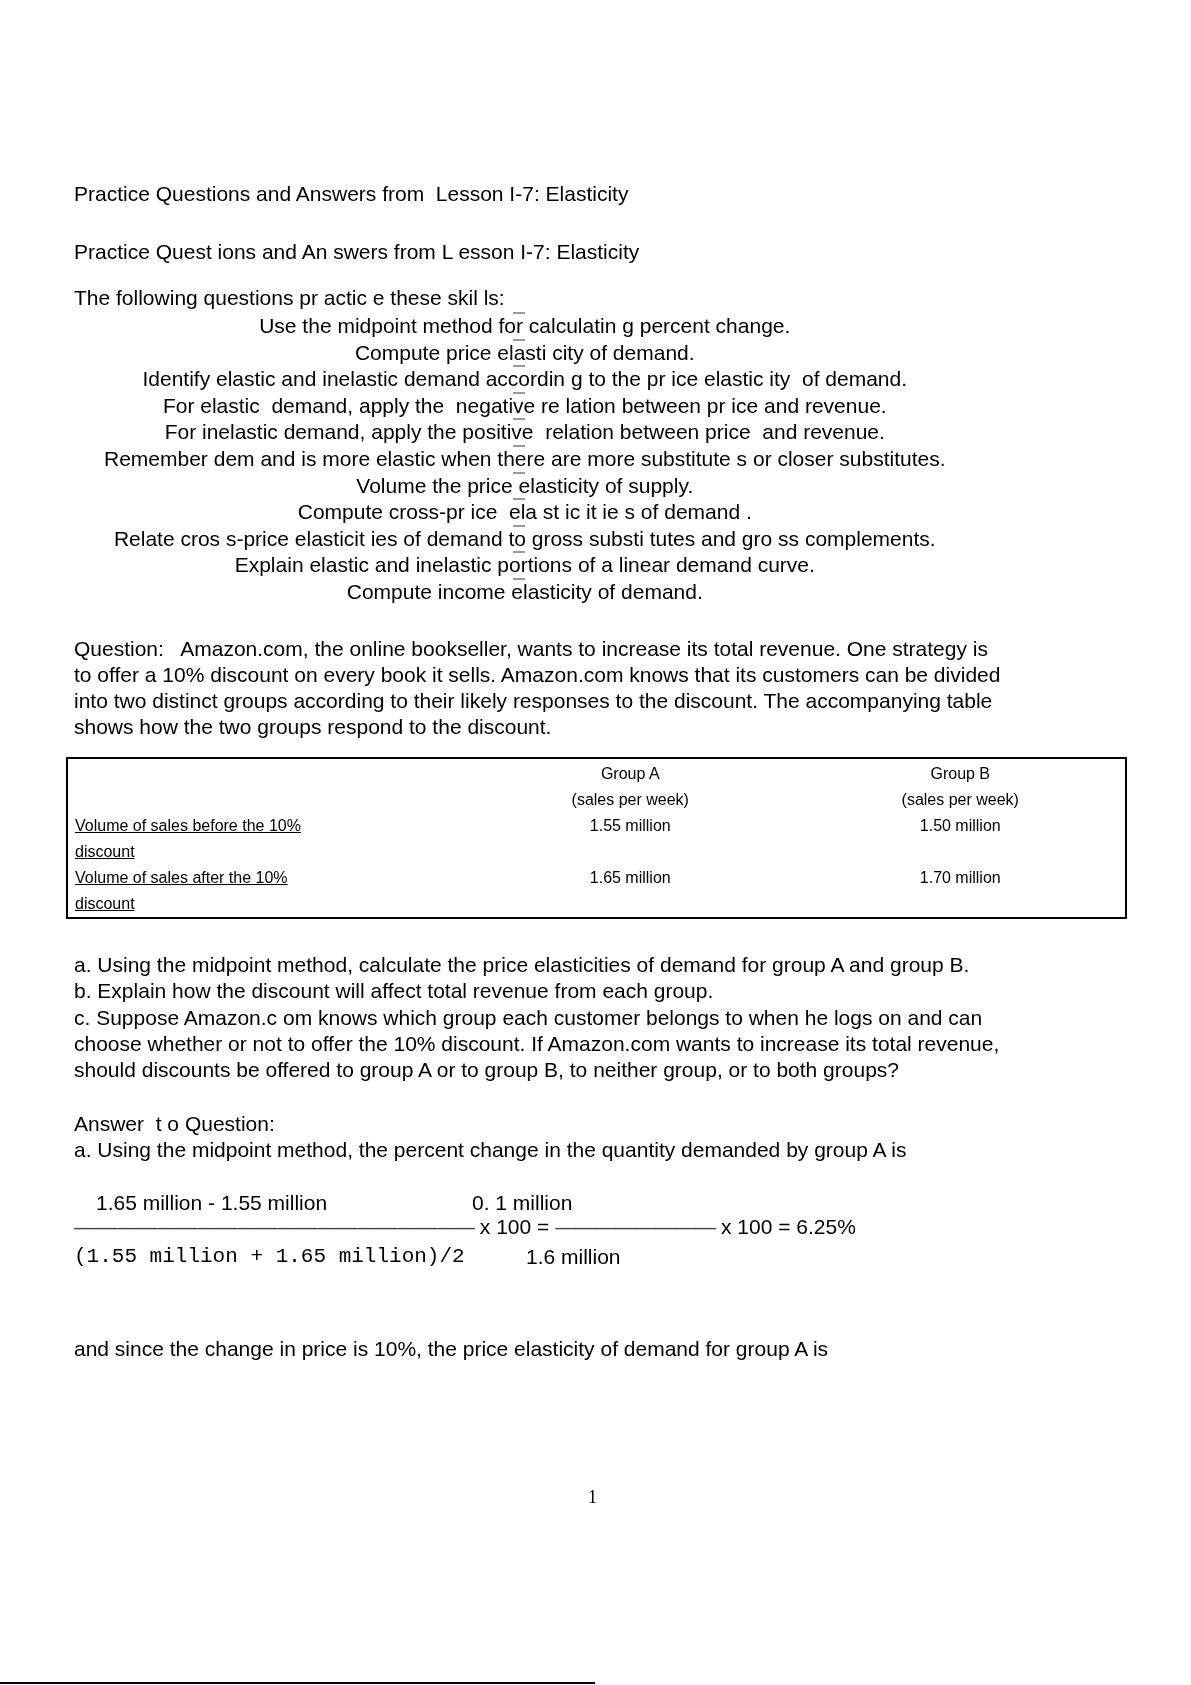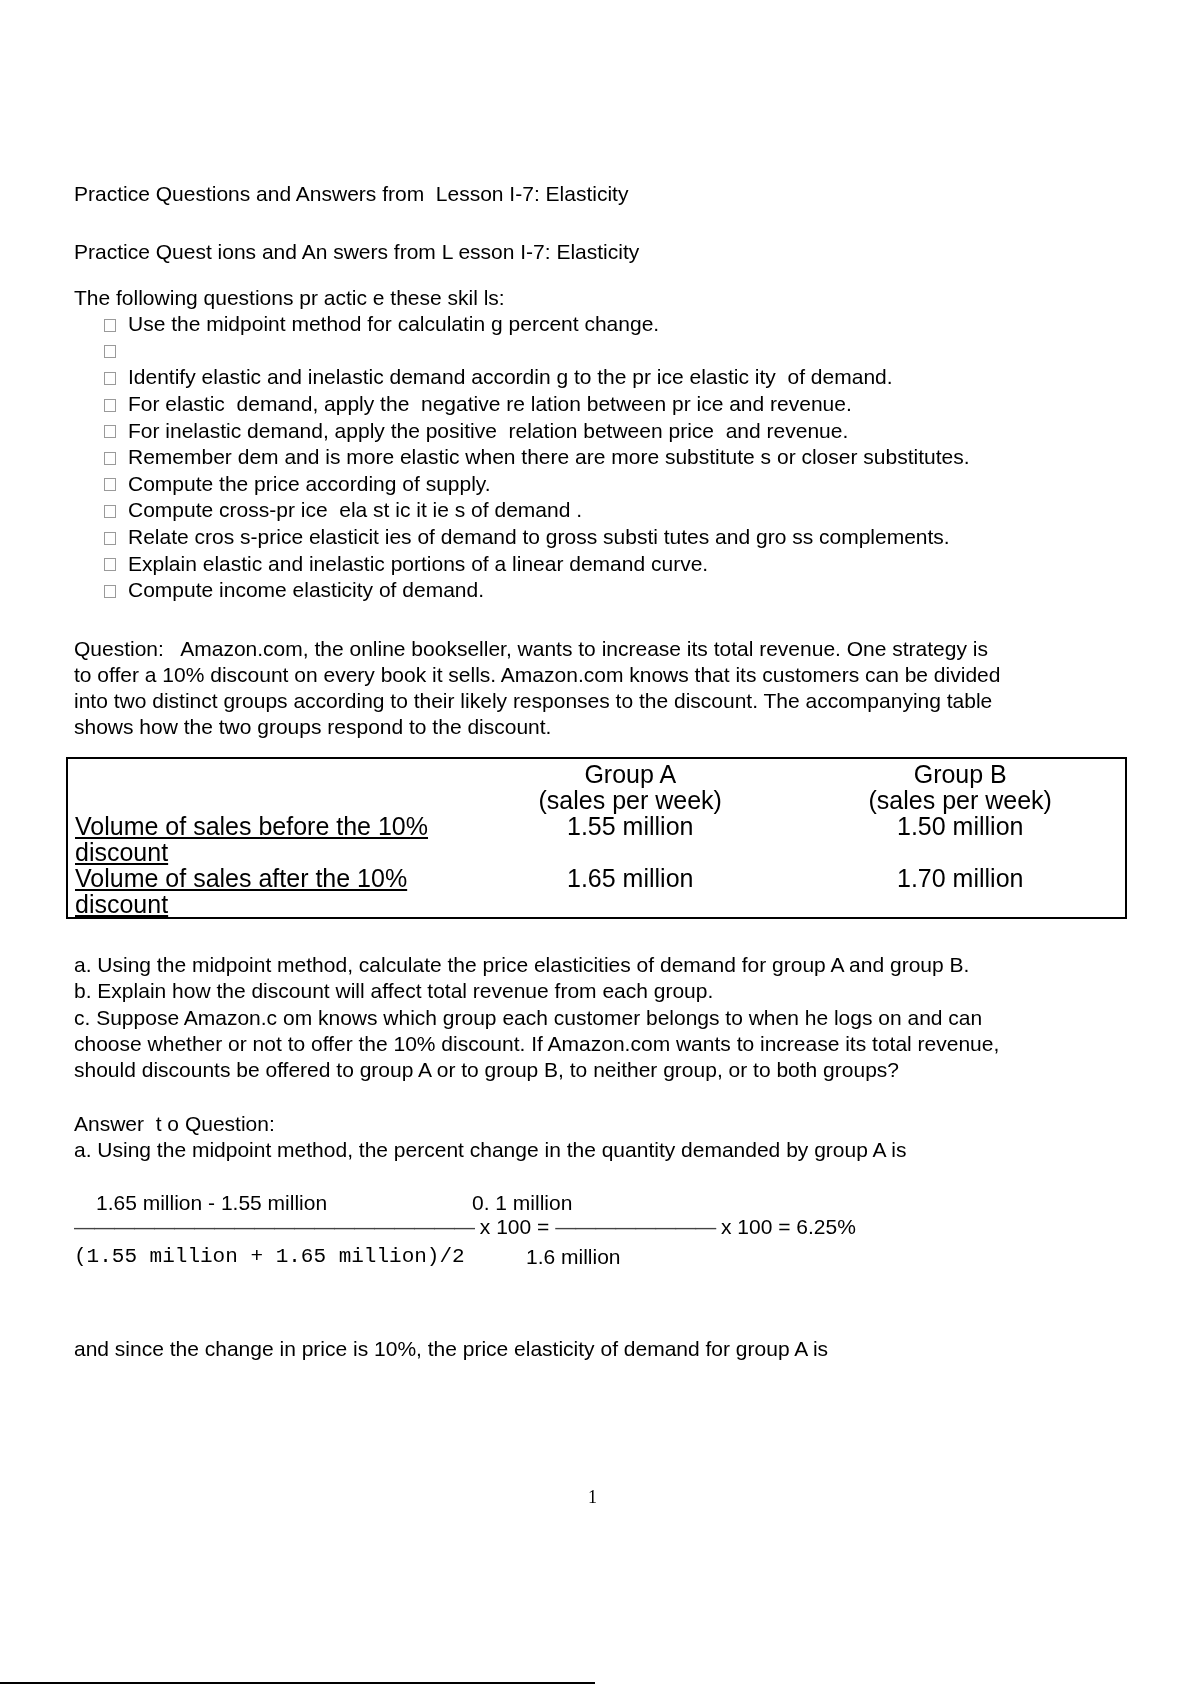--- a/index.html
+++ b/index.html
@@ -4,31 +4,31 @@
   <style>
     html, body { margin: 0; padding: 0; background: #ffffff; }
     body {
       width: 1191px; height: 1685px; position: relative; overflow: hidden;
       font-family: "Liberation Sans", sans-serif; color: #000;
       font-size: 21px; line-height: 26px;
     }
     .abs { position: absolute; white-space: pre; }
     .p { left: 74px; }
     .bullets { position: absolute; left: 104px; top: 311px; }
-    .bullet { height: 26.6px; display: flex; align-items: center; white-space: pre; }
+    .bullet { height: 26.6px; display: flex; align-items: center; white-space: pre; flex-direction: column; }
     .box {
       display: inline-block; width: 12px; height: 13px;
       border: 1px solid #9a9a9a; margin-right: 12px; box-sizing: border-box;
       position: relative; top: 1px;
     }
     table.data {
       position: absolute; left: 66px; top: 757px; width: 1061px; height: 162px;
       border: 2px solid #000; border-collapse: collapse; table-layout: fixed;
     }
-    table.data td { padding: 0; vertical-align: top; font-size: 25px; line-height: 26px; }
+    table.data td { padding: 0; vertical-align: top; font-size: 16px; line-height: 26px; }
     table.data td.label { padding-left: 7px; width: 390px; text-decoration: underline; }
     table.data td.c { text-align: center; }
     .frac-line { letter-spacing: -1px; color: #444; }
     .pagenum {
       position: absolute; left: 588px; top: 1484px;
       font-family: "Liberation Serif", serif; font-size: 18px;
     }
     .footer-line {
       position: absolute; left: 0; top: 1682px; width: 595px; height: 2px; background: #000;
     }
@@ -38,26 +38,26 @@
 
 <div>
 
   <div class="abs p" style="top:181px;">Practice Questions and Answers from  Lesson I-7: Elasticity</div>
   <div class="abs p" style="top:239px;">Practice Quest ions and An swers from L esson I-7: Elasticity</div>
 
   <div class="abs p" style="top:285px;">The following questions pr actic e these skil ls:</div>
 
   <div class="bullets">
     <div class="bullet"><span class="box"></span><span>Use the midpoint method for calculatin g percent change.</span></div>
-    <div class="bullet"><span class="box"></span></div>
+    <div class="bullet"><span class="box"></span><span>Compute price elasti city of demand.</span></div>
     <div class="bullet"><span class="box"></span><span>Identify elastic and inelastic demand accordin g to the pr ice elastic ity  of demand.</span></div>
     <div class="bullet"><span class="box"></span><span>For elastic  demand, apply the  negative re lation between pr ice and revenue.</span></div>
     <div class="bullet"><span class="box"></span><span>For inelastic demand, apply the positive  relation between price  and revenue.</span></div>
     <div class="bullet"><span class="box"></span><span>Remember dem and is more elastic when there are more substitute s or closer substitutes.</span></div>
-    <div class="bullet"><span class="box"></span><span>Compute the price according of supply.</span></div>
+    <div class="bullet"><span class="box"></span><span>Volume the price elasticity of supply.</span></div>
     <div class="bullet"><span class="box"></span><span>Compute cross-pr ice  ela st ic it ie s of demand .</span></div>
     <div class="bullet"><span class="box"></span><span>Relate cros s-price elasticit ies of demand to gross substi tutes and gro ss complements.</span></div>
     <div class="bullet"><span class="box"></span><span>Explain elastic and inelastic portions of a linear demand curve.</span></div>
     <div class="bullet"><span class="box"></span><span>Compute income elasticity of demand.</span></div>
   </div>
 
   <div class="abs p" style="top:636px;">Question:   Amazon.com, the online bookseller, wants to increase its total revenue. One strategy is</div>
   <div class="abs p" style="top:662px;">to offer a 10% discount on every book it sells. Amazon.com knows that its customers can be divided</div>
   <div class="abs p" style="top:688px;">into two distinct groups according to their likely responses to the discount. The accompanying table</div>
   <div class="abs p" style="top:714px;">shows how the two groups respond to the discount.</div>

